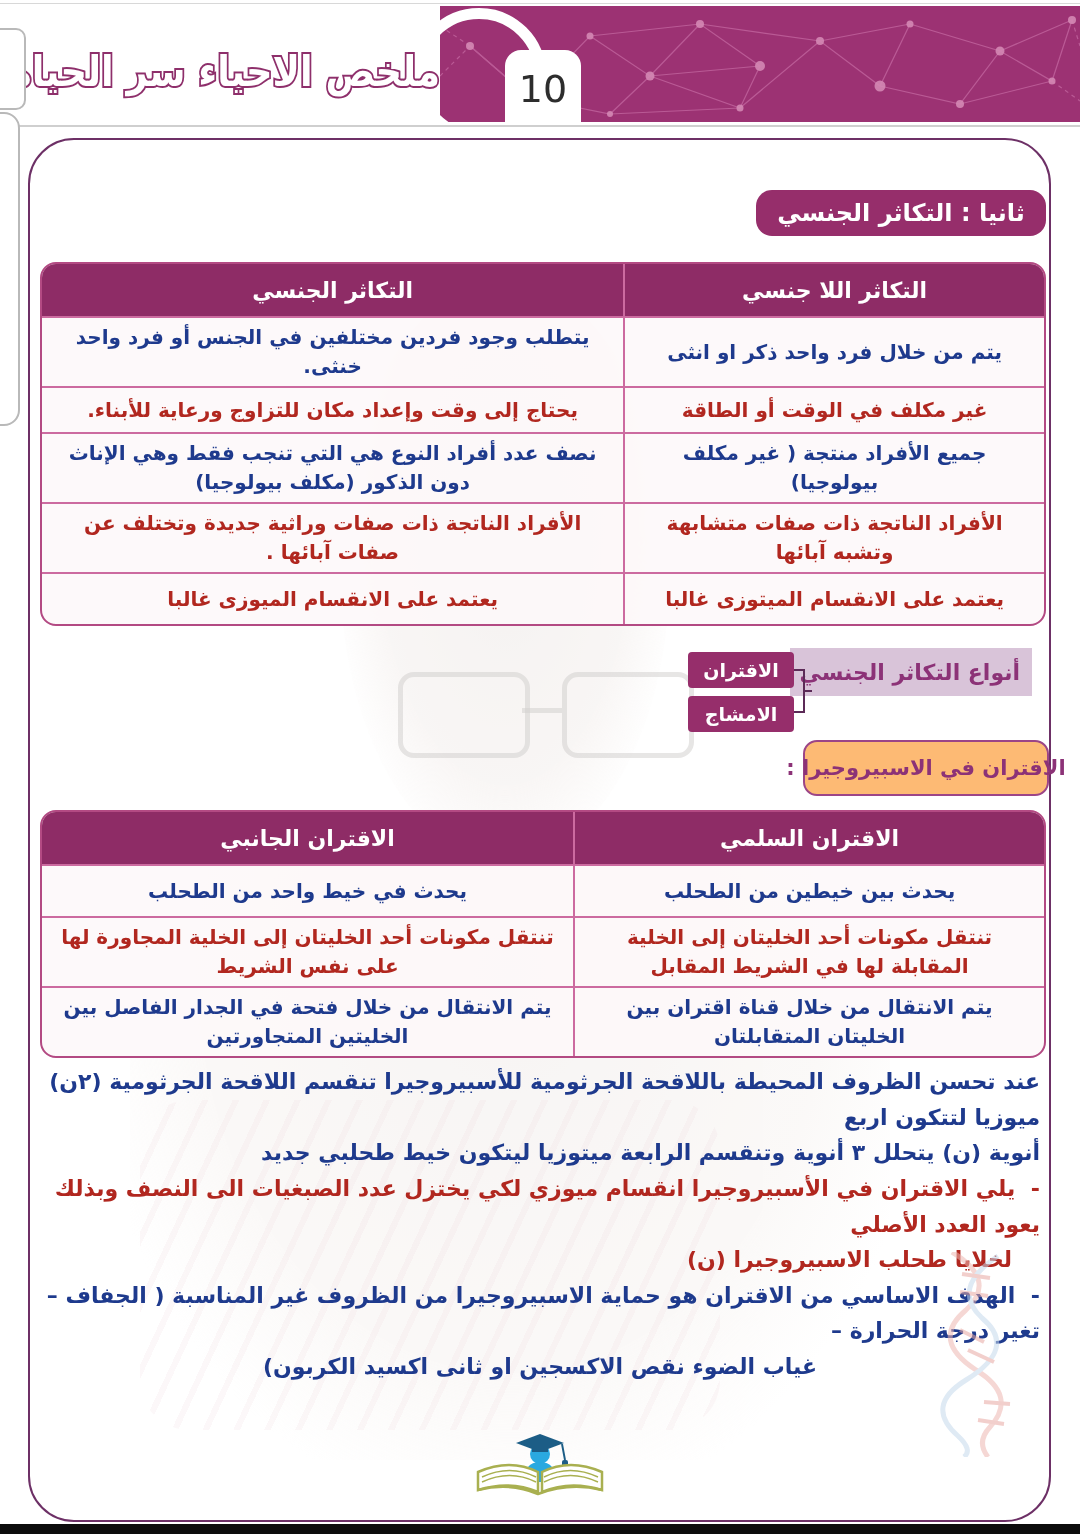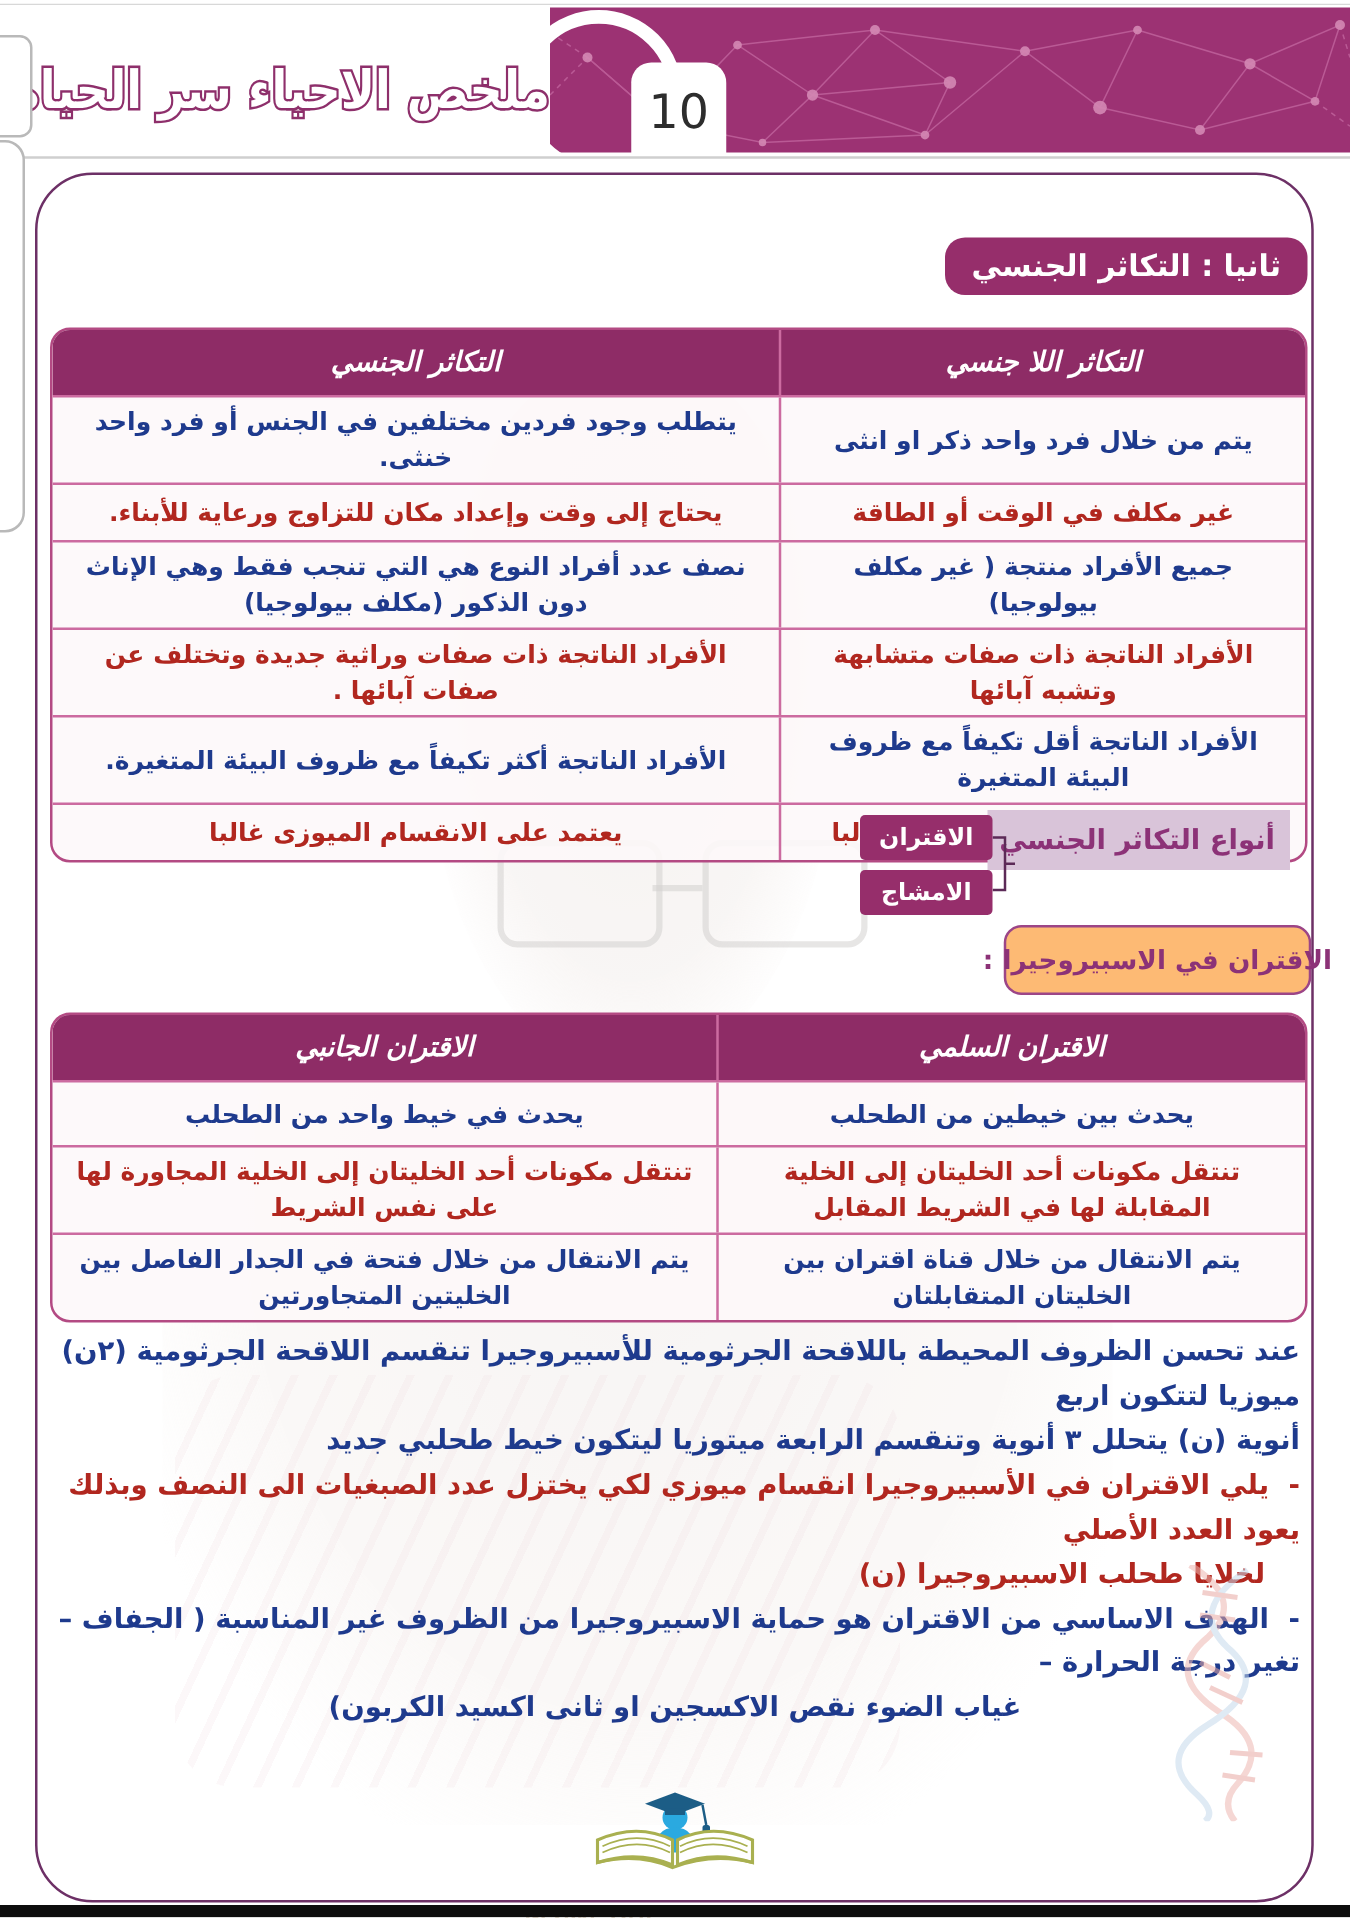--- a/index.html
+++ b/index.html
@@ -51,21 +51,21 @@
   .spiro{right:31px;top:740px;width:242px;height:52px;background:#fdba74;border:2px solid #9c4587;border-radius:14px;
          display:flex;align-items:center;justify-content:center;direction:rtl;
          color:var(--purple-text);font-weight:bold;font-size:21px;white-space:nowrap;}
 
   
   .tbl{position:absolute;left:40px;width:1006px;border:2px solid var(--tbl-border);border-radius:16px;
        overflow:hidden;direction:rtl;background:rgba(253,248,249,.88);box-sizing:border-box;}
   .t1{top:262px;} .t2{top:810px;}
   .tr{display:flex;border-top:2px solid var(--tbl-div);}
   .tr.thead{border-top:none;background:var(--header-bg);}
-  .th{color:#fff;font-weight:bold;font-size:22px;display:flex;align-items:center;justify-content:center;padding:10px 8px;box-sizing:border-box;font-style:italic;}
+  .th{color:#fff;font-weight:bold;font-size:22px;display:flex;align-items:center;justify-content:center;padding:10px 8px;box-sizing:border-box;}
   .td{font-weight:bold;font-size:20px;line-height:1.45;display:flex;align-items:center;justify-content:center;
       text-align:center;padding:5px 12px;box-sizing:border-box;}
   .c0{border-left:2px solid var(--tbl-div);}
   .t1 .c0{flex:0 0 42%;} .t1 .c1{flex:1;}
   .t2 .c0{flex:0 0 47%;} .t2 .c1{flex:1;}
   .t1 .tr{min-height:44px;} .t1 .tr.thead{min-height:52px;}
   .t1 .tr:nth-child(4){min-height:62px;} .t1 .tr:nth-child(6){min-height:50px;}
   .t2 .tr{min-height:50px;} .t2 .tr.thead{min-height:52px;}
   .t2 .tr:nth-child(3),.t2 .tr:nth-child(4){min-height:68px;}
   .navy{color:var(--navy);} .red{color:var(--red);}
@@ -160,24 +160,20 @@
       </div>
       <div class="tr">
         <div class="td c0 navy">جميع الأفراد منتجة ( غير مكلف بيولوجيا)</div>
         <div class="td c1 navy">نصف عدد أفراد النوع هي التي تنجب فقط وهي الإناث دون الذكور (مكلف بيولوجيا)</div>
       </div>
       <div class="tr">
         <div class="td c0 red">الأفراد الناتجة ذات صفات متشابهة وتشبه آبائها</div>
         <div class="td c1 red">الأفراد الناتجة ذات صفات وراثية جديدة وتختلف عن صفات آبائها .</div>
       </div>
       <div class="tr">
-        <div class="td c0 navy">الأفراد الناتجة أقل تكيفاً مع ظروف البيئة المتغيرة</div>
-        <div class="td c1 navy">الأفراد الناتجة أكثر تكيفاً مع ظروف البيئة المتغيرة.</div>
-      </div>
-      <div class="tr">
         <div class="td c0 red">يعتمد على الانقسام الميتوزى غالبا</div>
         <div class="td c1 red">يعتمد على الانقسام الميوزى غالبا</div>
       </div>
     </div>
 
   <div class="abs types-band">
     <span>أنواع التكاثر الجنسي :</span>
   </div>
   <div class="abs pills">
       <div class="pill">الاقتران</div>

